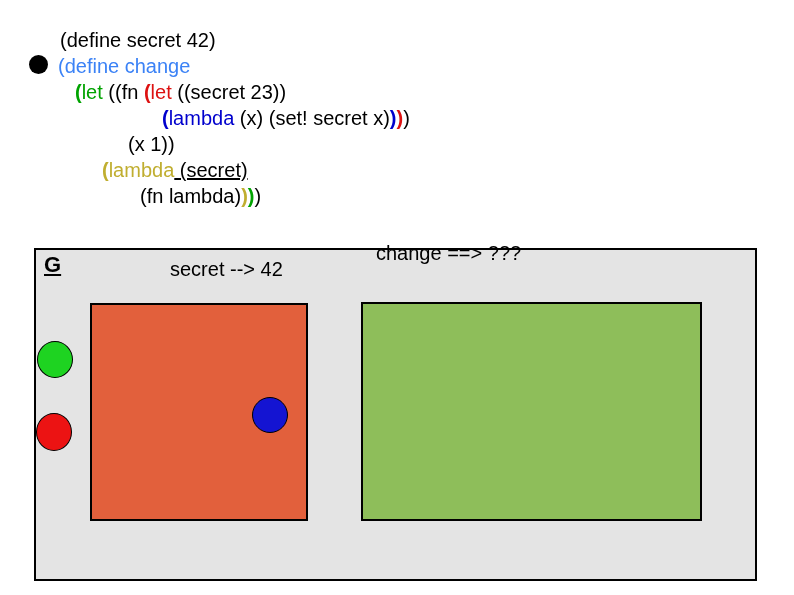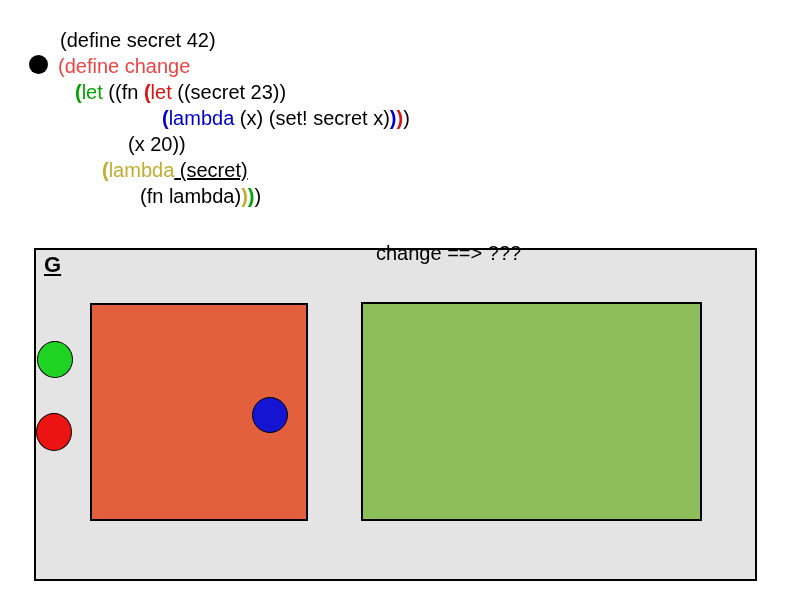--- a/index.html
+++ b/index.html
@@ -90,32 +90,33 @@
 </style>
 </head>
 <body>
 
 <div class="slide">
 
   <span class="bullet-marker" style="background: rgb(0, 0, 0);"></span>
 
   <div class="code-area" id="code-area">
       <div class="code-line" style="padding-left: 60px;"><span class="code-token" style="color: rgb(0, 0, 0);">(define secret 42)</span></div>
-      <div class="code-line" style="padding-left: 58px;"><span class="code-token" style="color: #ef4444;">(define change</span></div>
+      <div class="code-line" style="padding-left: 58px;"><span class="code-token" style="color: #3b82f6;">(define change</span></div>
       <div class="code-line" style="padding-left: 75px;"><span class="code-token bold" style="color: rgb(0, 163, 0);">(</span><span class="code-token" style="color: rgb(0, 163, 0);">let</span><span class="code-token" style="color: rgb(0, 0, 0);"> ((fn </span><span class="code-token bold" style="color: rgb(221, 17, 17);">(</span><span class="code-token" style="color: rgb(221, 17, 17);">let</span><span class="code-token" style="color: rgb(0, 0, 0);"> ((secret 23))</span></div>
       <div class="code-line" style="padding-left: 162px;"><span class="code-token bold" style="color: rgb(0, 0, 205);">(</span><span class="code-token" style="color: rgb(0, 0, 205);">lambda</span><span class="code-token" style="color: rgb(0, 0, 0);"> (x) (set! secret x)</span><span class="code-token bold" style="color: rgb(0, 0, 205);">)</span><span class="code-token bold" style="color: rgb(221, 17, 17);">)</span><span class="code-token" style="color: rgb(0, 0, 0);">)</span></div>
-      <div class="code-line" style="padding-left: 128px;"><span class="code-token" style="color: rgb(0, 0, 0);">(x 20))</span></div>
+      <div class="code-line" style="padding-left: 128px;"><span class="code-token" style="color: rgb(0, 0, 0);">(x 1))</span></div>
       <div class="code-line" style="padding-left: 102px;"><span class="code-token bold" style="color: rgb(192, 174, 48);">(</span><span class="code-token" style="color: rgb(192, 174, 48);">lambda</span><span class="code-token" style="color: rgb(0, 0, 0); text-decoration: underline;"> (secret)</span></div>
       <div class="code-line" style="padding-left: 140px;"><span class="code-token" style="color: rgb(0, 0, 0);">(fn lambda)</span><span class="code-token bold" style="color: rgb(192, 174, 48);">)</span><span class="code-token bold" style="color: rgb(0, 163, 0);">)</span><span class="code-token" style="color: rgb(0, 0, 0);">)</span></div>
     </div>
 
   <div class="env-global" style="background-color: rgb(228, 228, 228);"></div>
 
   <span class="g-label">G</span>
 
+  <span class="diagram-text binding-secret-42">secret --&gt; 42</span>
 
   <span class="diagram-text binding-change">change ==&gt; ???</span>
 
   <div class="frame-let" style="background-color: rgb(226, 96, 60);"></div>
 
 
   <div class="frame-green" style="background-color: rgb(142, 190, 90);"></div>
 
   <div class="dot dot-green" style="background-color: rgb(30, 211, 33);"></div>
   <div class="dot dot-red" style="background-color: rgb(236, 19, 19);"></div>

